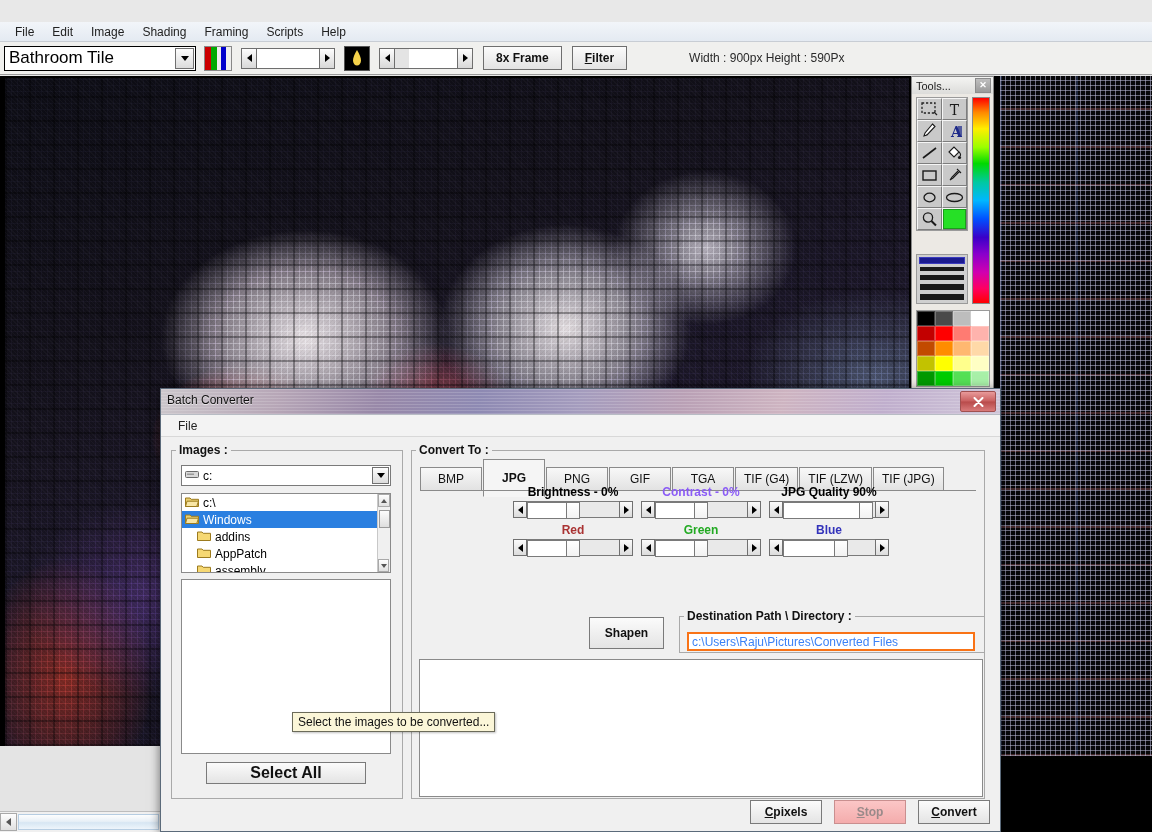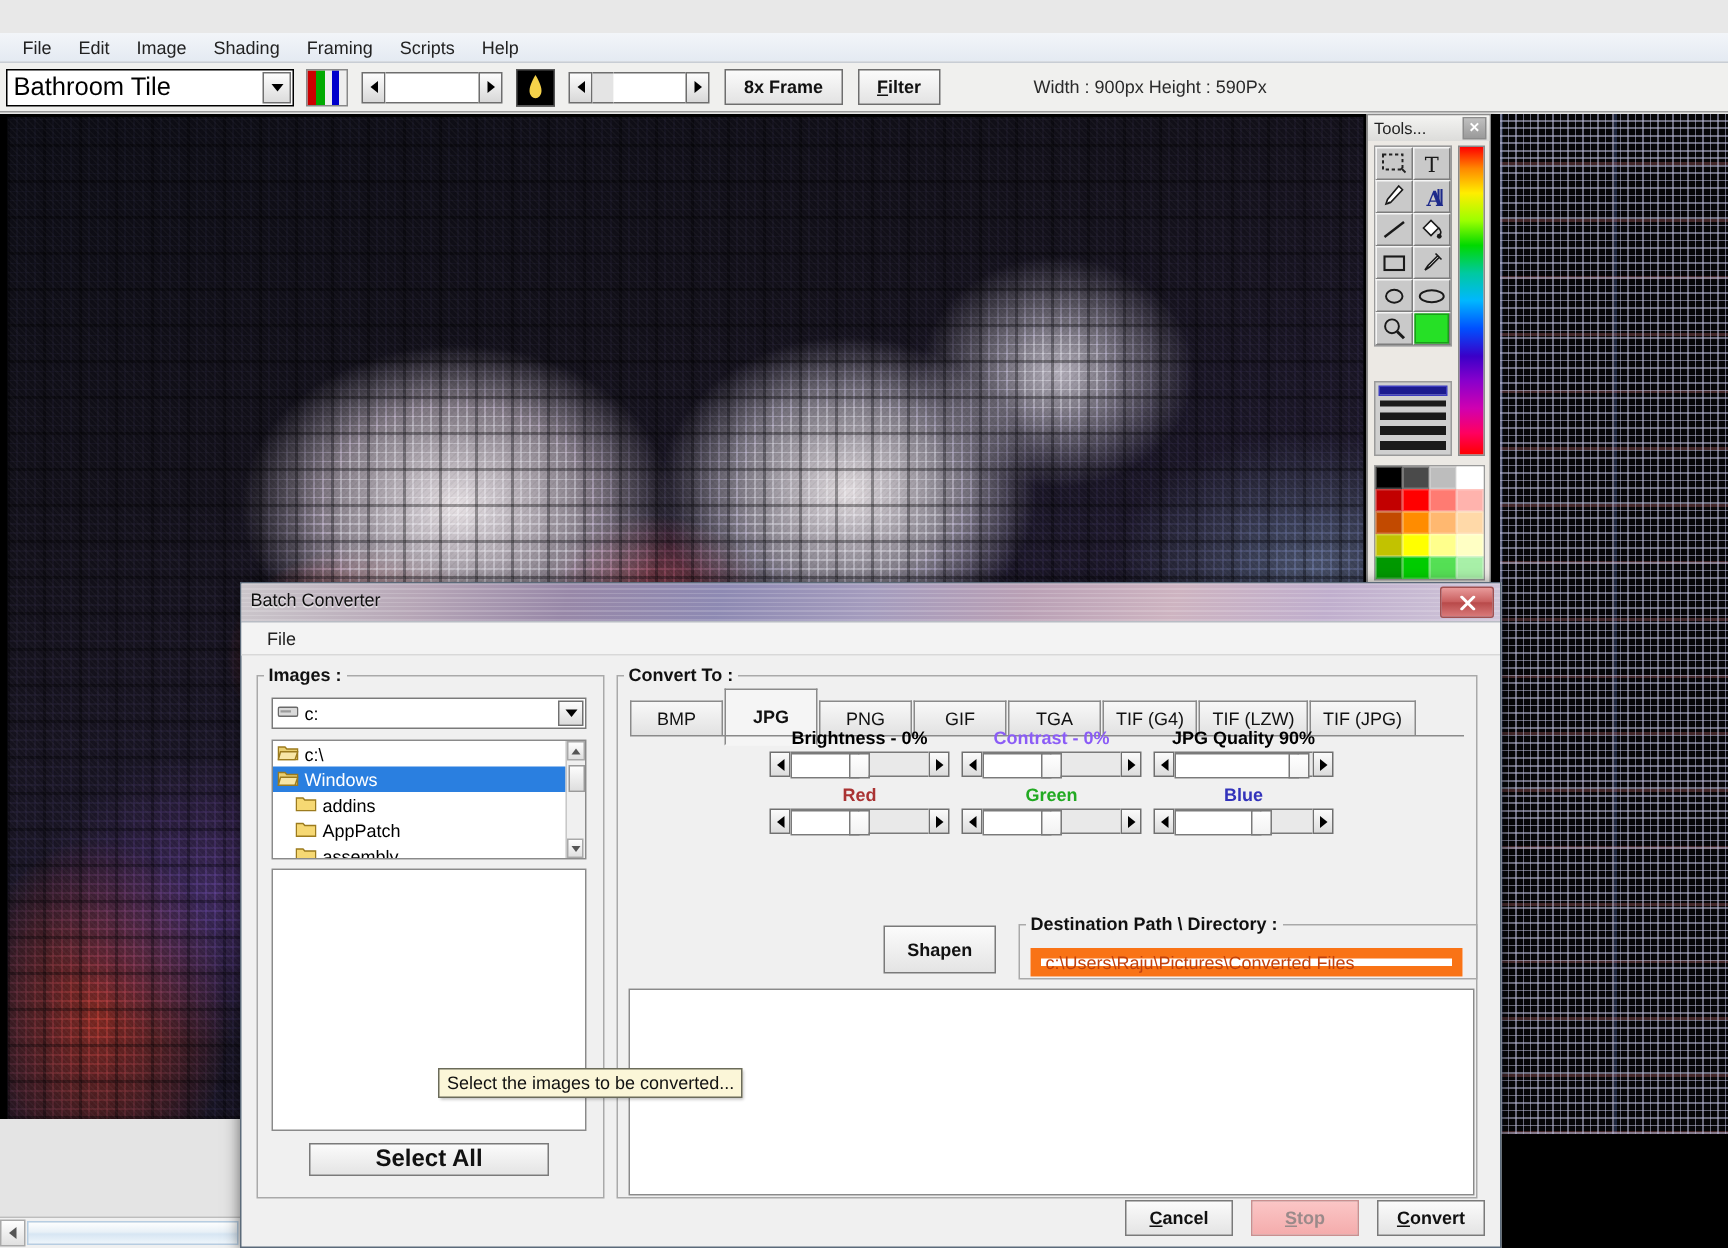--- a/index.html
+++ b/index.html
@@ -289,22 +289,22 @@
     background:linear-gradient(to bottom,#ffffff,#f2f2f2);border:1px solid #7a7a7a;box-sizing:border-box;}
   .sbar .fill{position:absolute;top:0;left:0;height:17px;background:#ffffff;border:1px solid #7a7a7a;box-sizing:border-box;}
 
   
   #shapen{position:absolute;left:428px;top:180px;width:75px;height:32px;
     background:linear-gradient(to bottom,#fbfbfb,#e4e4e4);border:1px solid #7a7a7a;
     box-sizing:border-box;display:flex;align-items:center;justify-content:center;
     font-size:12px;font-weight:bold;color:#111;}
   #gb-dest{left:518px;top:172px;width:304px;height:42px;}
   #dest-input{position:absolute;left:7px;top:9px;width:288px;height:19px;
-    background:#fff;border:7px solid #f97316;box-sizing:border-box;
-    display:flex;align-items:center;padding-left:3px;font-size:12px;color:#c2410c;}
+    background:#fff;border:2px solid #f97316;box-sizing:border-box;
+    display:flex;align-items:center;padding-left:3px;font-size:12px;color:#3b82f6;}
 
   #log-box{position:absolute;left:258px;top:222px;width:564px;height:138px;
     background:#fff;border:1px solid #8a8a8a;box-sizing:border-box;}
 
   
   #dlg-footer{position:absolute;left:0;bottom:4px;width:841px;height:30px;
     display:flex;align-items:center;justify-content:flex-end;padding-right:12px;box-sizing:border-box;}
   .fbtn{width:72px;height:24px;margin-left:12px;
     background:linear-gradient(to bottom,#fbfbfb,#e4e4e4);
     border:1px solid #7a7a7a;box-sizing:border-box;
@@ -726,21 +726,21 @@
         <legend>Destination Path \ Directory :</legend>
         <div id="dest-input">c:\Users\Raju\Pictures\Converted Files</div>
       </fieldset>
 
       <div id="log-box"></div>
     </div>
 
     <div id="dlg-footer">
       <div class="fbtn">
         <u>C</u>
-          <span>ancel</span>
+          <span>pixels</span>
       </div>
       <div class="fbtn stop">
         <u>S</u>
           <span>top</span>
       </div>
       <div class="fbtn">
         <u>C</u>
           <span>onvert</span>
       </div>
     </div>

